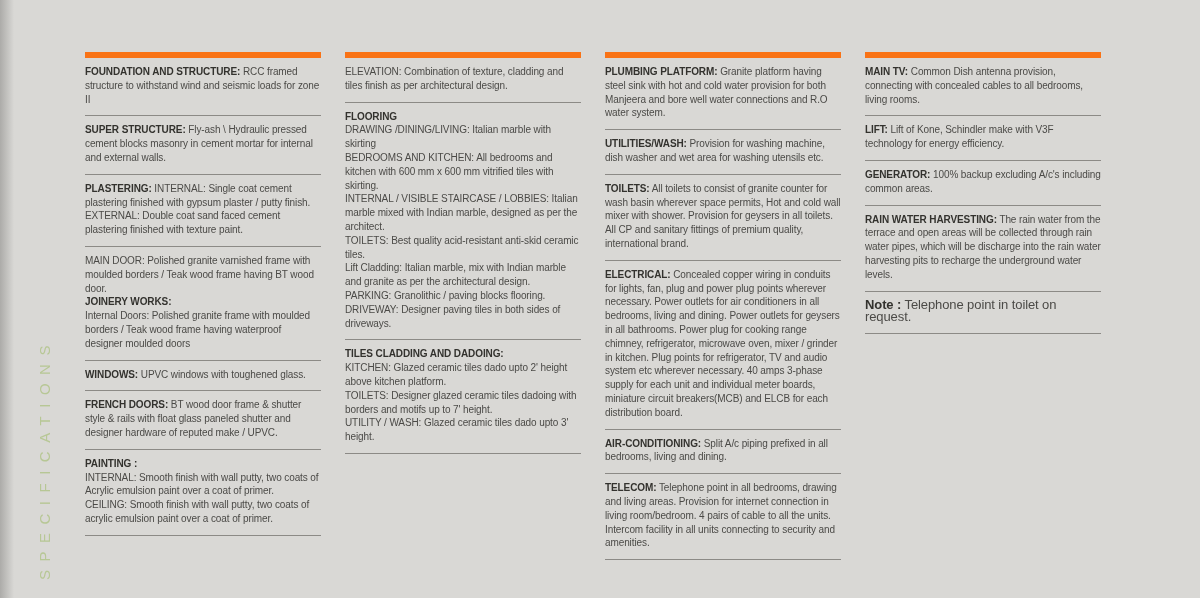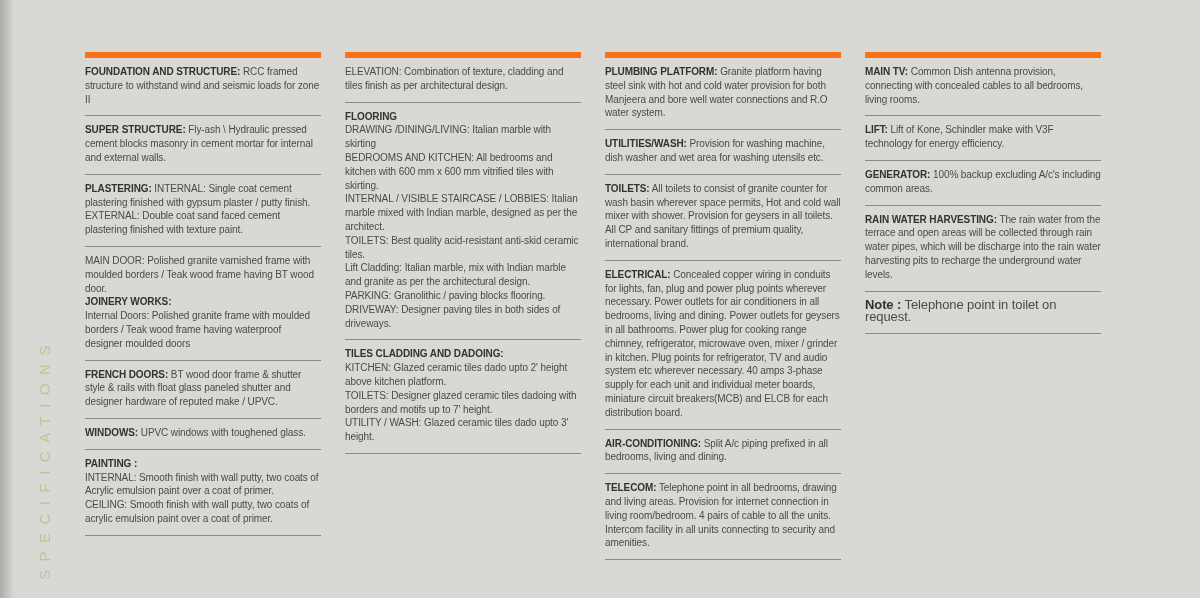--- a/index.html
+++ b/index.html
@@ -79,24 +79,24 @@
         <section class="spec-section">
           <p class="run"><b class="label">PLASTERING:</b><span> INTERNAL: Single coat cement plastering finished with gypsum plaster / putty finish.</span></p>
           <p class="run"><span>EXTERNAL: Double coat sand faced cement plastering finished with texture paint.</span></p>
         </section>
         <section class="spec-section">
           <p class="run"><span>MAIN DOOR: Polished granite varnished frame with moulded borders / Teak wood frame having BT wood door.</span></p>
           <p class="run"><b class="label">JOINERY WORKS:</b></p>
           <p class="run"><span>Internal Doors: Polished granite frame with moulded borders / Teak wood frame having waterproof designer moulded doors</span></p>
         </section>
         <section class="spec-section">
-          <p class="run"><b class="label">FRENCH DOORS:</b><span> BT wood door frame &amp; shutter style &amp; rails with float glass paneled shutter and designer hardware of reputed make / UPVC.</span></p>
+          <p class="run"><b class="label">WINDOWS:</b><span> UPVC windows with toughened glass.</span></p>
         </section>
         <section class="spec-section">
-          <p class="run"><b class="label">WINDOWS:</b><span> UPVC windows with toughened glass.</span></p>
+          <p class="run"><b class="label">FRENCH DOORS:</b><span> BT wood door frame &amp; shutter style &amp; rails with float glass paneled shutter and designer hardware of reputed make / UPVC.</span></p>
         </section>
         <section class="spec-section">
           <p class="run"><b class="label">PAINTING :</b></p>
           <p class="run"><span>INTERNAL: Smooth finish with wall putty, two coats of Acrylic emulsion paint over a coat of primer.</span></p>
           <p class="run"><span>CEILING: Smooth finish with wall putty, two coats of acrylic emulsion paint over a coat of primer.</span></p>
         </section>
       </div>
       <div class="column">
         <section class="spec-section">
           <p class="run"><span>ELEVATION: Combination of texture, cladding and tiles finish as per architectural design.</span></p>

